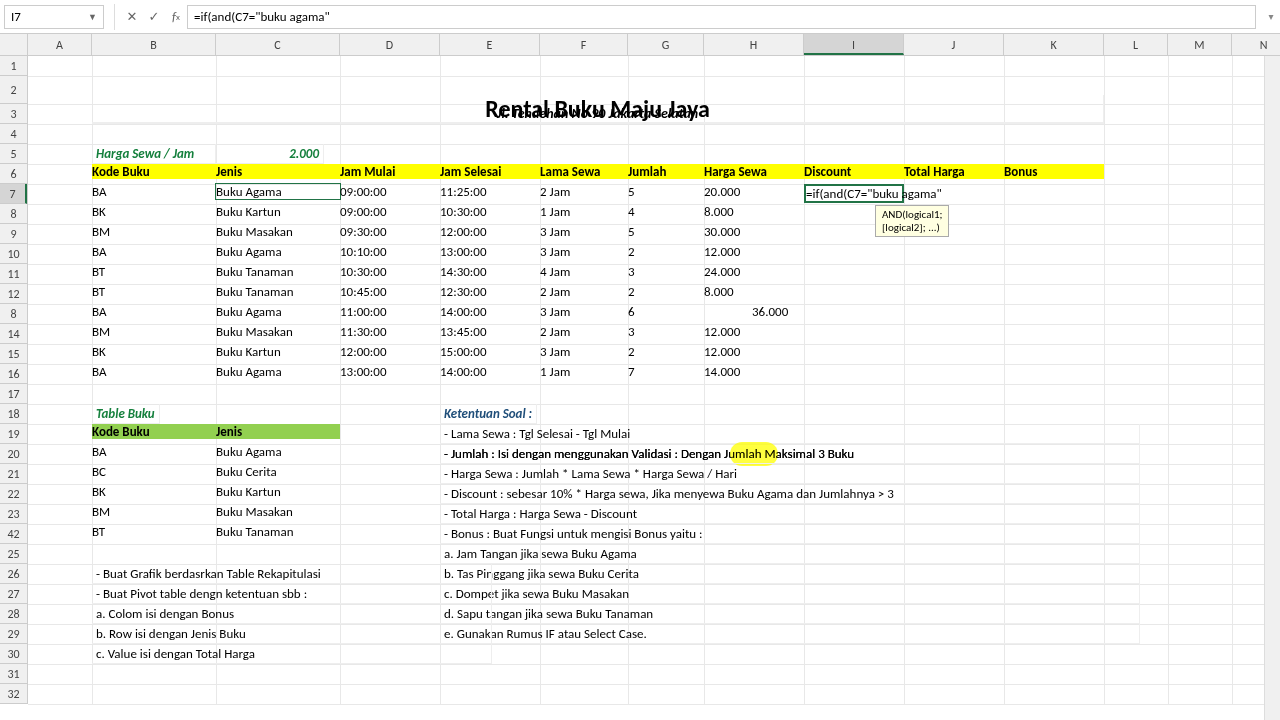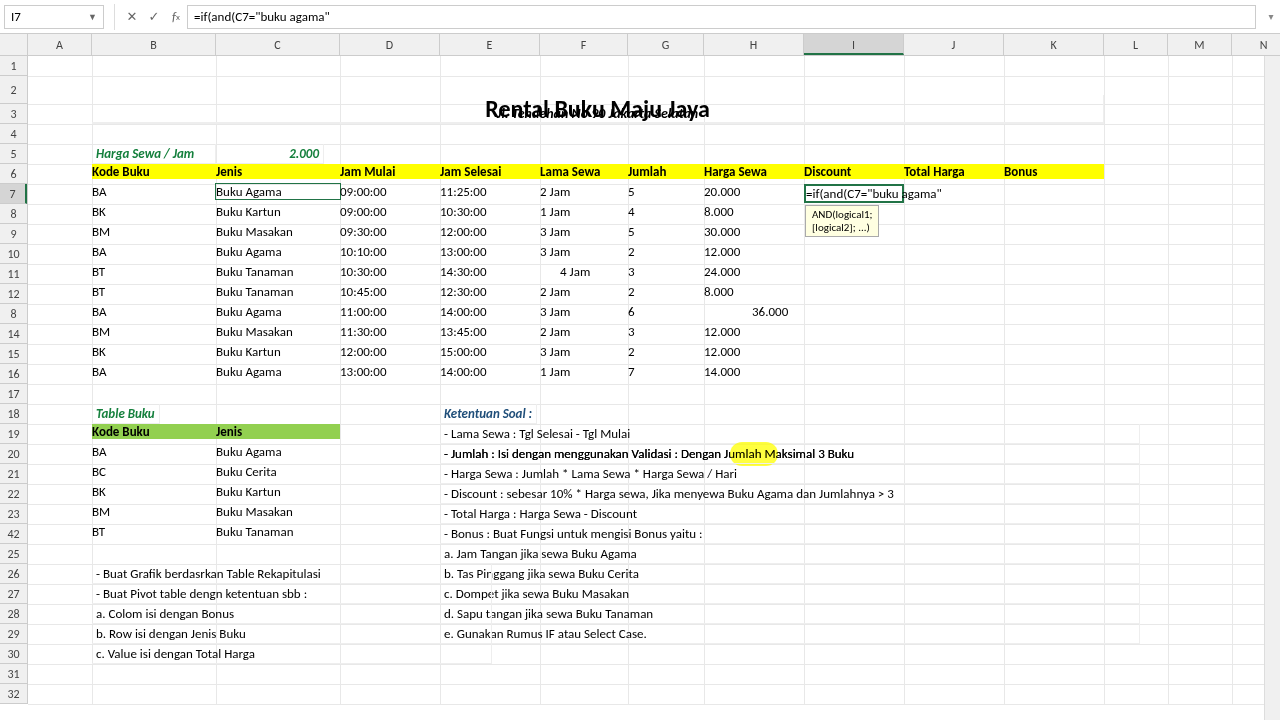--- a/index.html
+++ b/index.html
@@ -164,21 +164,21 @@
       <div class="c center " style="position:absolute;left:512px;top:188px;width:88px;">3 Jam</div>
       <div class="c center " style="position:absolute;left:600px;top:188px;width:76px;">2</div>
       <div class="c right " style="position:absolute;left:676px;top:188px;width:100px;">12.000</div>
       <div class="c left " style="position:absolute;left:776px;top:188px;width:100px;"></div>
       <div class="c  " style="position:absolute;left:876px;top:188px;width:100px;"></div>
       <div class="c  " style="position:absolute;left:976px;top:188px;width:100px;"></div>
       <div class="c center " style="position:absolute;left:64px;top:208px;width:124px;">BT</div>
       <div class="c left " style="position:absolute;left:188px;top:208px;width:124px;">Buku Tanaman</div>
       <div class="c center " style="position:absolute;left:312px;top:208px;width:100px;">10:30:00</div>
       <div class="c center " style="position:absolute;left:412px;top:208px;width:100px;">14:30:00</div>
-      <div class="c center " style="position:absolute;left:512px;top:208px;width:88px;margin-left:20px;">4 Jam</div>
+      <div class="c center " style="position:absolute;left:512px;top:208px;width:88px;">4 Jam</div>
       <div class="c center " style="position:absolute;left:600px;top:208px;width:76px;">3</div>
       <div class="c right " style="position:absolute;left:676px;top:208px;width:100px;">24.000</div>
       <div class="c left " style="position:absolute;left:776px;top:208px;width:100px;"></div>
       <div class="c  " style="position:absolute;left:876px;top:208px;width:100px;"></div>
       <div class="c  " style="position:absolute;left:976px;top:208px;width:100px;"></div>
       <div class="c center " style="position:absolute;left:64px;top:228px;width:124px;">BT</div>
       <div class="c left " style="position:absolute;left:188px;top:228px;width:124px;">Buku Tanaman</div>
       <div class="c center " style="position:absolute;left:312px;top:228px;width:100px;">10:45:00</div>
       <div class="c center " style="position:absolute;left:412px;top:228px;width:100px;">12:30:00</div>
       <div class="c center " style="position:absolute;left:512px;top:228px;width:88px;">2 Jam</div>
@@ -220,21 +220,21 @@
       <div class="c center " style="position:absolute;left:64px;top:308px;width:124px;">BA</div>
       <div class="c left " style="position:absolute;left:188px;top:308px;width:124px;">Buku Agama</div>
       <div class="c center " style="position:absolute;left:312px;top:308px;width:100px;">13:00:00</div>
       <div class="c center " style="position:absolute;left:412px;top:308px;width:100px;">14:00:00</div>
       <div class="c center " style="position:absolute;left:512px;top:308px;width:88px;">1 Jam</div>
       <div class="c center " style="position:absolute;left:600px;top:308px;width:76px;">7</div>
       <div class="c right " style="position:absolute;left:676px;top:308px;width:100px;">14.000</div>
       <div class="c left " style="position:absolute;left:776px;top:308px;width:100px;"></div>
       <div class="c  " style="position:absolute;left:876px;top:308px;width:100px;"></div>
       <div class="c  " style="position:absolute;left:976px;top:308px;width:100px;"></div>
-      <div class="tooltip" style="left:777px;top:149px">AND(logical1; [logical2]; ...)</div>
+      <div class="tooltip" style="left:847px;top:149px">AND(logical1; [logical2]; ...)</div>
       <div class="cell red-bold" style="left:64px;top:348px">Table Buku</div>
       <div class="c hdr-green" style="position:absolute;left:64px;top:368px;width:124px">Kode Buku</div>
       <div class="c hdr-green" style="position:absolute;left:188px;top:368px;width:124px">Jenis</div>
       <div class="c" style="position:absolute;left:64px;top:388px;width:124px">BA</div>
       <div class="c left" style="position:absolute;left:188px;top:388px;width:124px">Buku Agama</div>
       <div class="c" style="position:absolute;left:64px;top:408px;width:124px">BC</div>
       <div class="c left" style="position:absolute;left:188px;top:408px;width:124px">Buku Cerita</div>
       <div class="c" style="position:absolute;left:64px;top:428px;width:124px">BK</div>
       <div class="c left" style="position:absolute;left:188px;top:428px;width:124px">Buku Kartun</div>
       <div class="c" style="position:absolute;left:64px;top:448px;width:124px">BM</div>

